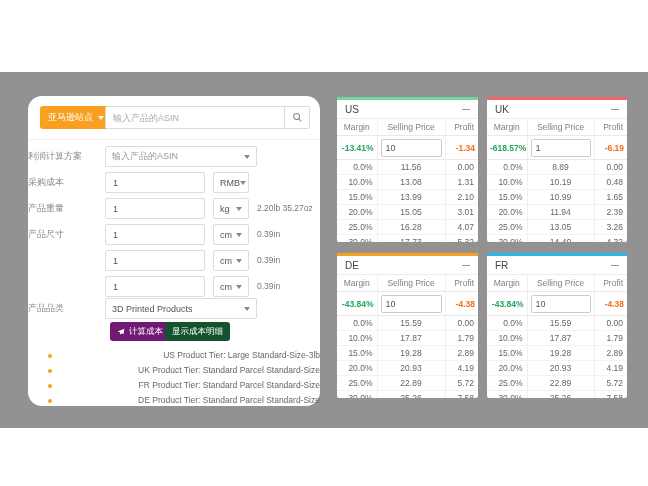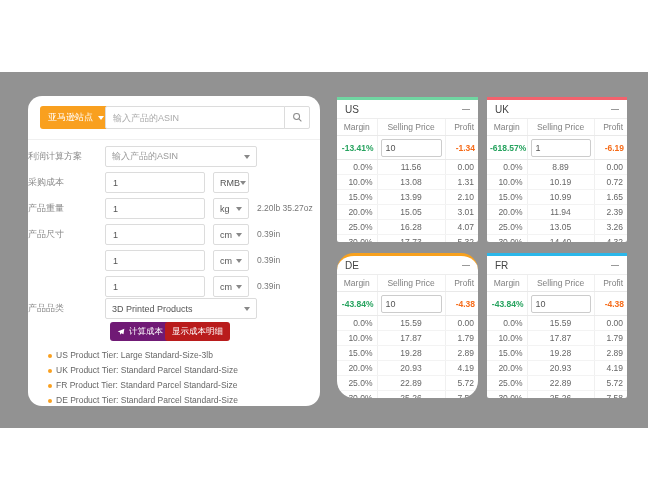--- a/index.html
+++ b/index.html
@@ -50,31 +50,31 @@
     display:flex;align-items:center;justify-content:space-between;
     font-size:9px;color:#555;padding:0 6px;cursor:pointer;
   }
   .sel.wide{left:77px;width:152px;color:#999;}
   .sel.unit{left:185px;width:36px;color:#555;}
   .sel.cat{left:77px;width:152px;color:#555;}
   .conv{position:absolute;left:229px;top:0;font-size:8.5px;color:#777;line-height:21px;white-space:nowrap;}
 
   .btn{display:inline-flex;align-items:center;gap:4px;height:19px;padding:0 7px;border:none;border-radius:3px;color:#fff;font-size:8.5px;cursor:pointer;font-family:inherit;}
   .btn-green{position:absolute;left:82px;top:226px;background:#701a75;}
-  .btn-orange{position:absolute;left:137px;top:226px;background:#b91c1c;}
-
-  .tiers{position:absolute;left:0;top:252px;width:292px;}
+  .btn-orange{position:absolute;left:137px;top:226px;background:#14532d;}
+
+  .tiers{position:absolute;left:0;top:252px;width:292px;text-align:right;}
   .tier{position:relative;height:15px;line-height:15px;padding-left:28px;font-size:8.5px;color:#666;white-space:nowrap;}
   .tier .dot{position:absolute;left:20px;top:6px;width:4px;height:4px;border-radius:50%;background:#f9a01f;}
 
   
   .panel{position:absolute;background:#fff;border-top:3px solid #ccc;height:145px;overflow:hidden;box-sizing:border-box;border-radius:0 0 2px 2px;}
   .pos0{left:337px;top:97px;width:141px;}
   .pos1{left:487px;top:97px;width:140px;}
-  .pos2{left:337px;top:253px;width:141px;border-radius:17px;}
+  .pos2{left:337px;top:253px;width:141px;}
   .pos3{left:487px;top:253px;width:140px;}
   .phead{height:18px;display:flex;align-items:center;justify-content:space-between;padding:0 8px;border-bottom:1px solid #ededed;}
   .ptitle{font-size:10px;color:#444;}
   .collapse{display:inline-block;width:8px;height:1px;background:#999;cursor:pointer;}
   .panel table{width:100%;border-collapse:collapse;table-layout:fixed;}
   .panel col.c-m{width:40px;}
   .panel col.c-f{width:33px;}
   .panel th{font-size:8.5px;font-weight:400;color:#808080;padding:3px 4px;border-bottom:1px solid #e9e9e9;text-align:center;white-space:nowrap;overflow:hidden;}
   .panel th.f{text-align:right;margin-top:44px;}
   .panel th+th, .panel td+td{border-left:1px solid #f0f0f0;}
@@ -288,21 +288,21 @@
       </tbody>
       <tbody class="rows">
           <tr>
             <td class="m">0.0%</td>
             <td class="p">8.89</td>
             <td class="f">0.00</td>
           </tr>
           <tr>
             <td class="m">10.0%</td>
             <td class="p">10.19</td>
-            <td class="f">0.72</td>
+            <td class="f">0.48</td>
           </tr>
           <tr>
             <td class="m">15.0%</td>
             <td class="p">10.99</td>
             <td class="f">1.65</td>
           </tr>
           <tr>
             <td class="m">20.0%</td>
             <td class="p">11.94</td>
             <td class="f">2.39</td>

